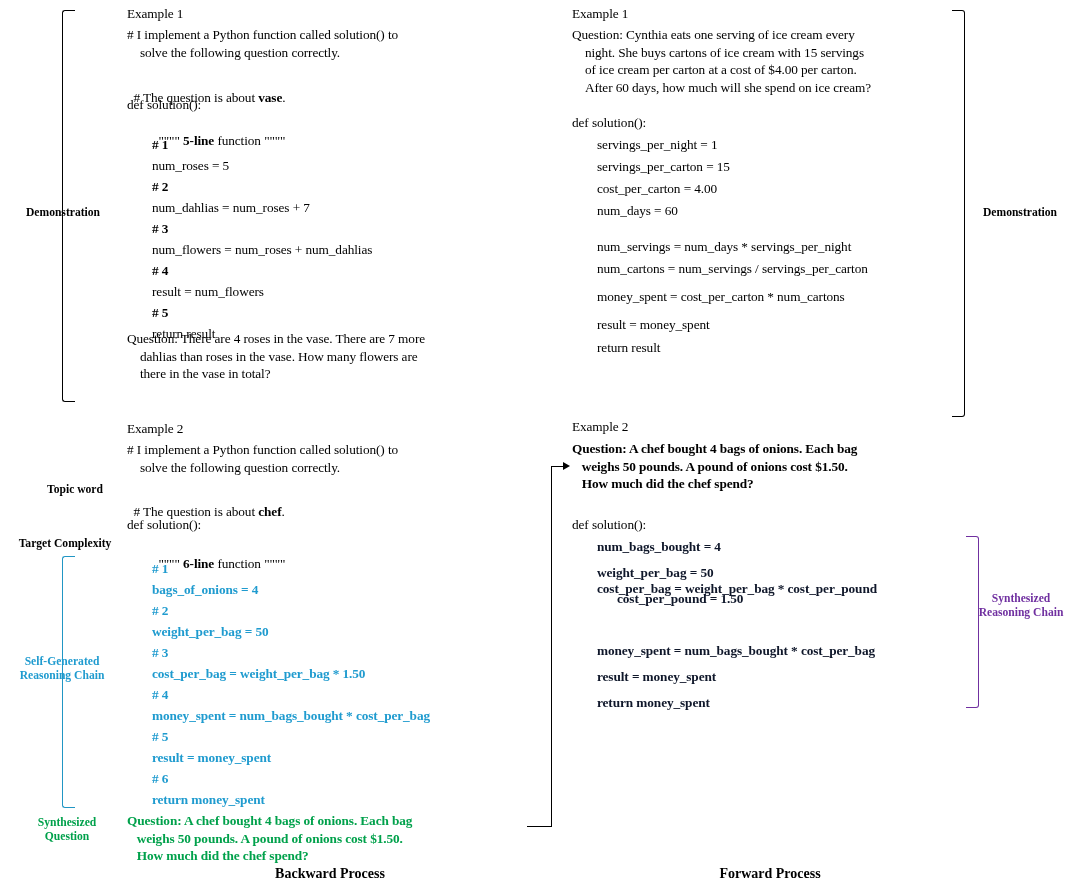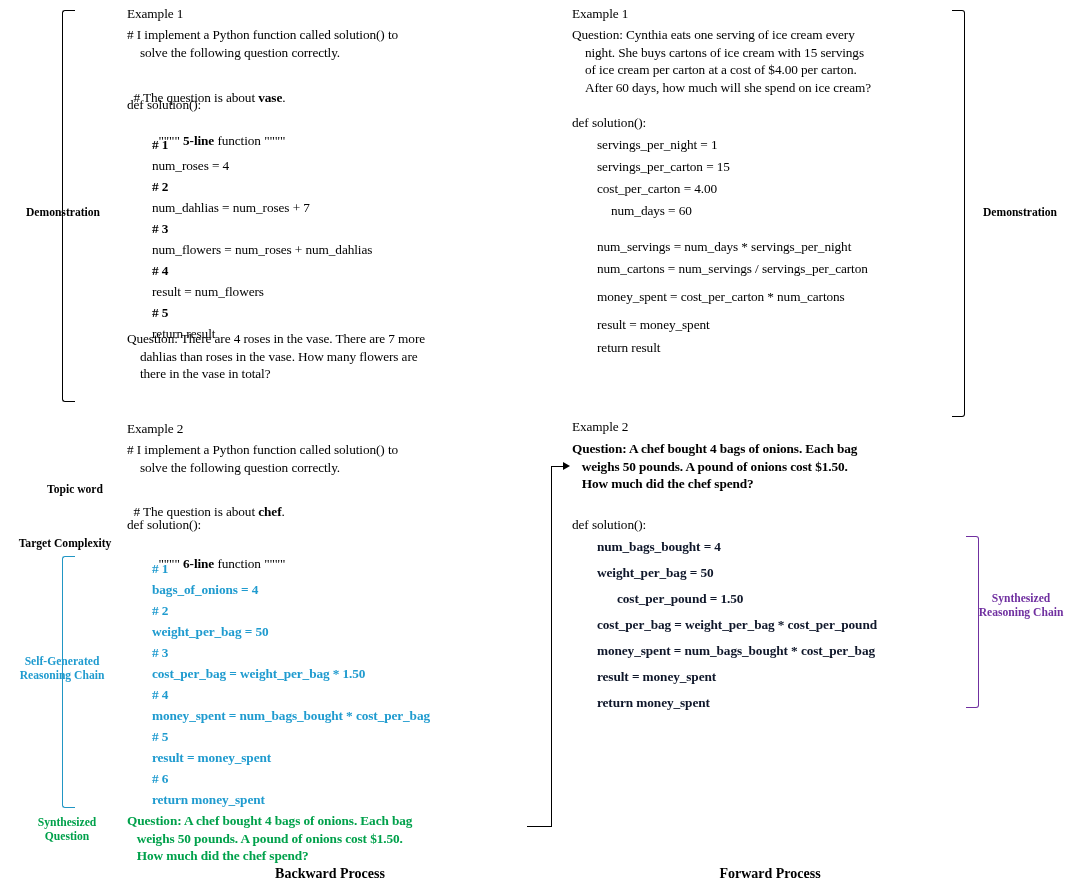--- a/index.html
+++ b/index.html
@@ -95,21 +95,21 @@
   <span># The question is about </span><span class="bold">vase</span><span>.</span>
 </div>
 
 <div class="abs txt" style="left:127px; top:96px;">def solution():</div>
 
 <div class="abs txt" style="left:152px; top:114px;">
   <span>"""" </span><span class="bold">5-line</span><span> function """"</span>
 </div>
 
 <div class="abs txt bold" style="left:152px; top:136px;"># 1</div>
-<div class="abs txt" style="left:152px; top:157px;">num_roses = 4</div>
+<div class="abs txt" style="left:152px; top:157px;">num_roses = 5</div>
 <div class="abs txt bold" style="left:152px; top:178px;"># 2</div>
 <div class="abs txt" style="left:152px; top:199px;">num_dahlias = num_roses + 7</div>
 <div class="abs txt bold" style="left:152px; top:220px;"># 3</div>
 <div class="abs txt" style="left:152px; top:241px;">num_flowers = num_roses + num_dahlias</div>
 <div class="abs txt bold" style="left:152px; top:262px;"># 4</div>
 <div class="abs txt" style="left:152px; top:283px;">result = num_flowers</div>
 <div class="abs txt bold" style="left:152px; top:304px;"># 5</div>
 <div class="abs txt" style="left:152px; top:325px;">return result</div>
 
 <div class="abs txt" style="left:127px; top:330px; width:400px;">Question: There are 4 roses in the vase. There are 7 more
@@ -166,39 +166,39 @@
 <div class="abs txt" style="left:572px; top:26px; width:400px;">Question: Cynthia eats one serving of ice cream every
     night. She buys cartons of ice cream with 15 servings
     of ice cream per carton at a cost of $4.00 per carton.
     After 60 days, how much will she spend on ice cream?</div>
 
 <div class="abs txt" style="left:572px; top:114px;">def solution():</div>
 
 <div class="abs txt" style="left:597px; top:136px;">servings_per_night = 1</div>
 <div class="abs txt" style="left:597px; top:158px;">servings_per_carton = 15</div>
 <div class="abs txt" style="left:597px; top:180px;">cost_per_carton = 4.00</div>
-<div class="abs txt" style="left:611px; top:202px;">num_days = 60</div>
+<div class="abs txt" style="left:597px; top:202px;">num_days = 60</div>
 <div class="abs txt" style="left:597px; top:238px;">num_servings = num_days * servings_per_night</div>
 <div class="abs txt" style="left:597px; top:260px;">num_cartons = num_servings / servings_per_carton</div>
 <div class="abs txt" style="left:597px; top:288px;">money_spent = cost_per_carton * num_cartons</div>
 <div class="abs txt" style="left:597px; top:316px;">result = money_spent</div>
 <div class="abs txt" style="left:597px; top:339px;">return result</div>
 
 <div class="abs txt" style="left:572px; top:418px;">Example 2</div>
 
 <div class="abs txt bold" style="left:572px; top:440px; width:410px;">Question: A chef bought 4 bags of onions. Each bag
    weighs 50 pounds. A pound of onions cost $1.50.
    How much did the chef spend?</div>
 
 <div class="abs txt" style="left:572px; top:516px;">def solution():</div>
 
 <div class="abs txt purple-text" style="left:597px; top:538px;">num_bags_bought = 4</div>
 <div class="abs txt purple-text" style="left:597px; top:564px;">weight_per_bag = 50</div>
 <div class="abs txt purple-text" style="left:597px; top:590px;margin-left:20px;">cost_per_pound = 1.50</div>
-<div class="abs txt purple-text" style="left:597px; top:616px;">cost_per_bag = weight_per_bag * cost_per_pound</div>
+<div class="abs txt purple-text" style="left:597px; top:580px;">cost_per_bag = weight_per_bag * cost_per_pound</div>
 <div class="abs txt purple-text" style="left:597px; top:642px;">money_spent = num_bags_bought * cost_per_bag</div>
 <div class="abs txt purple-text" style="left:597px; top:668px;">result = money_spent</div>
 <div class="abs txt purple-text" style="left:597px; top:694px;">return money_spent</div>
 
 <div class="brk brk-right brk-purple" style="left:966px; top:536px; width:12px; height:170px;"></div>
 <div class="label label-purple" style="left:966px; top:592px; width:110px; white-space:pre-line;">Synthesized
 Reasoning Chain</div>
 
 <div class="vline" style="left:551px; top:466px; height:360px;"></div>
 <div class="arrow-line" style="left:527px; top:826px; width:25px;"></div>

